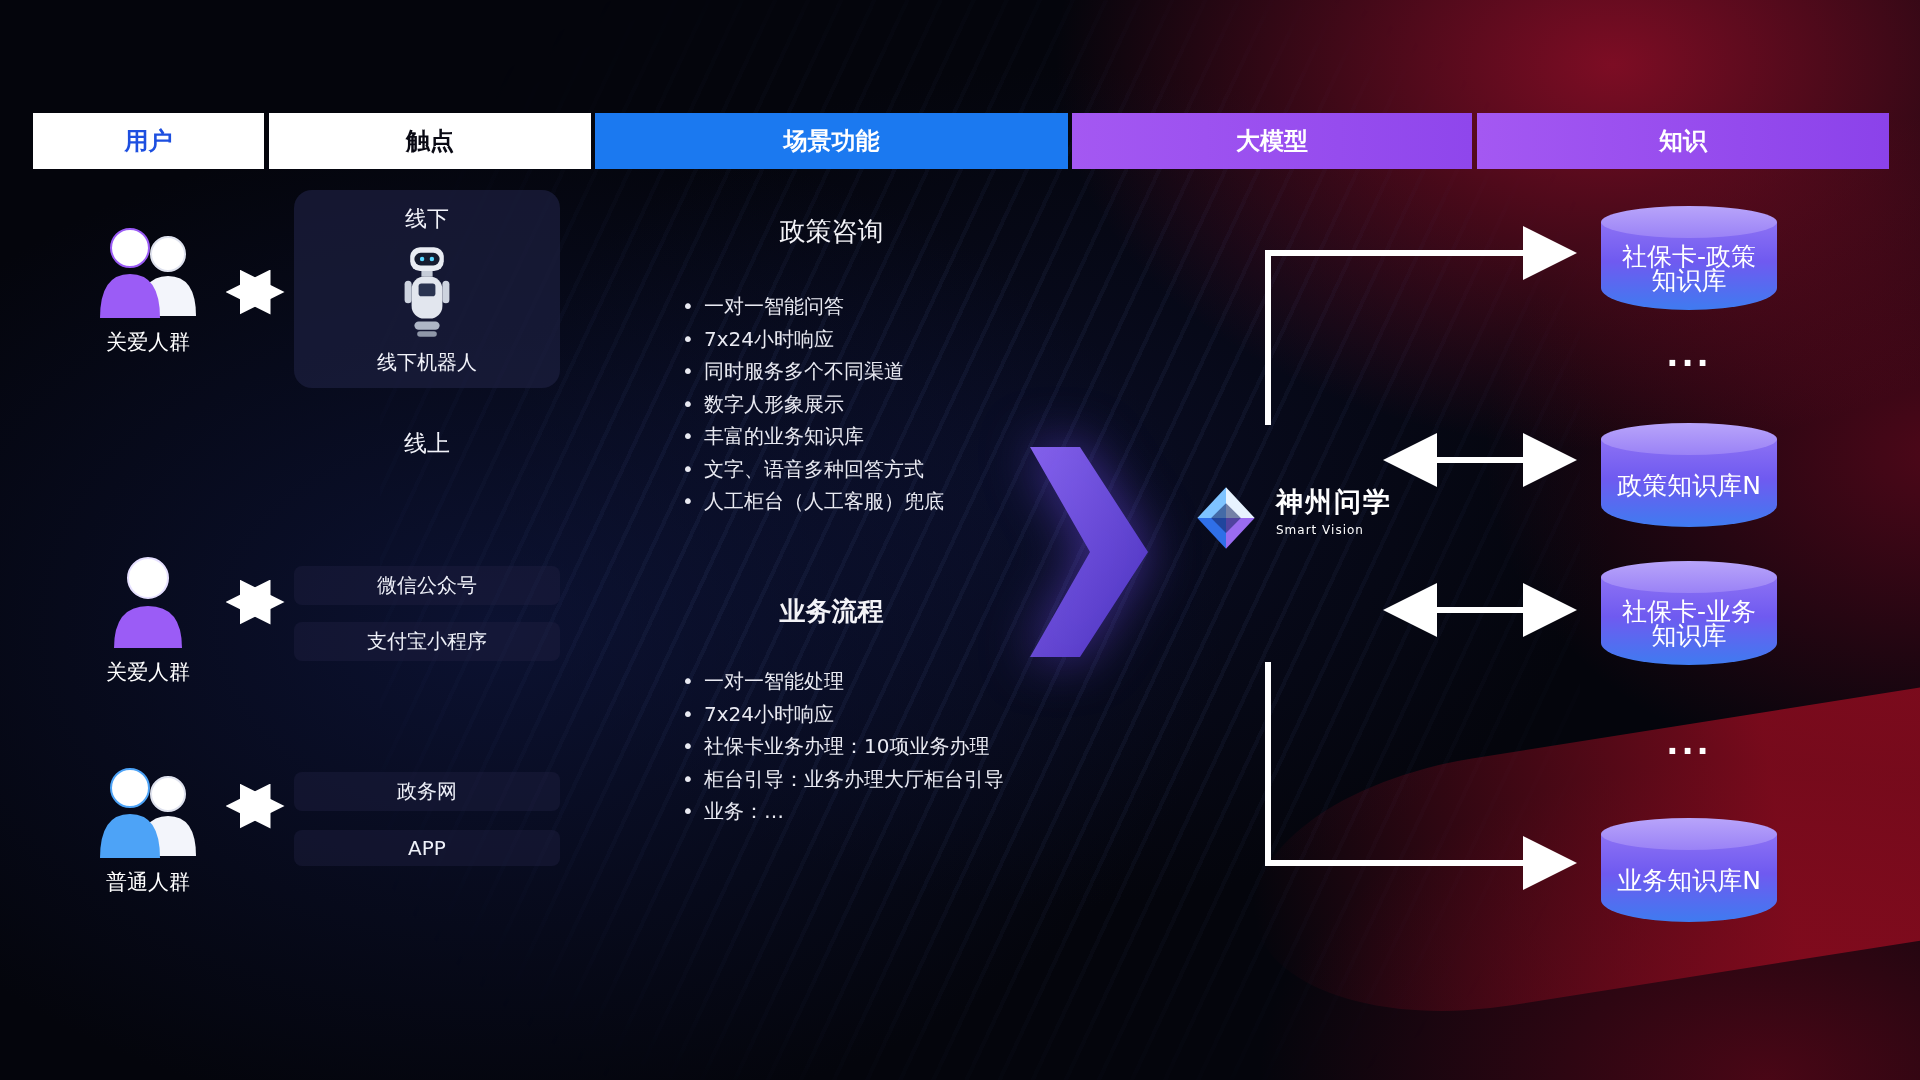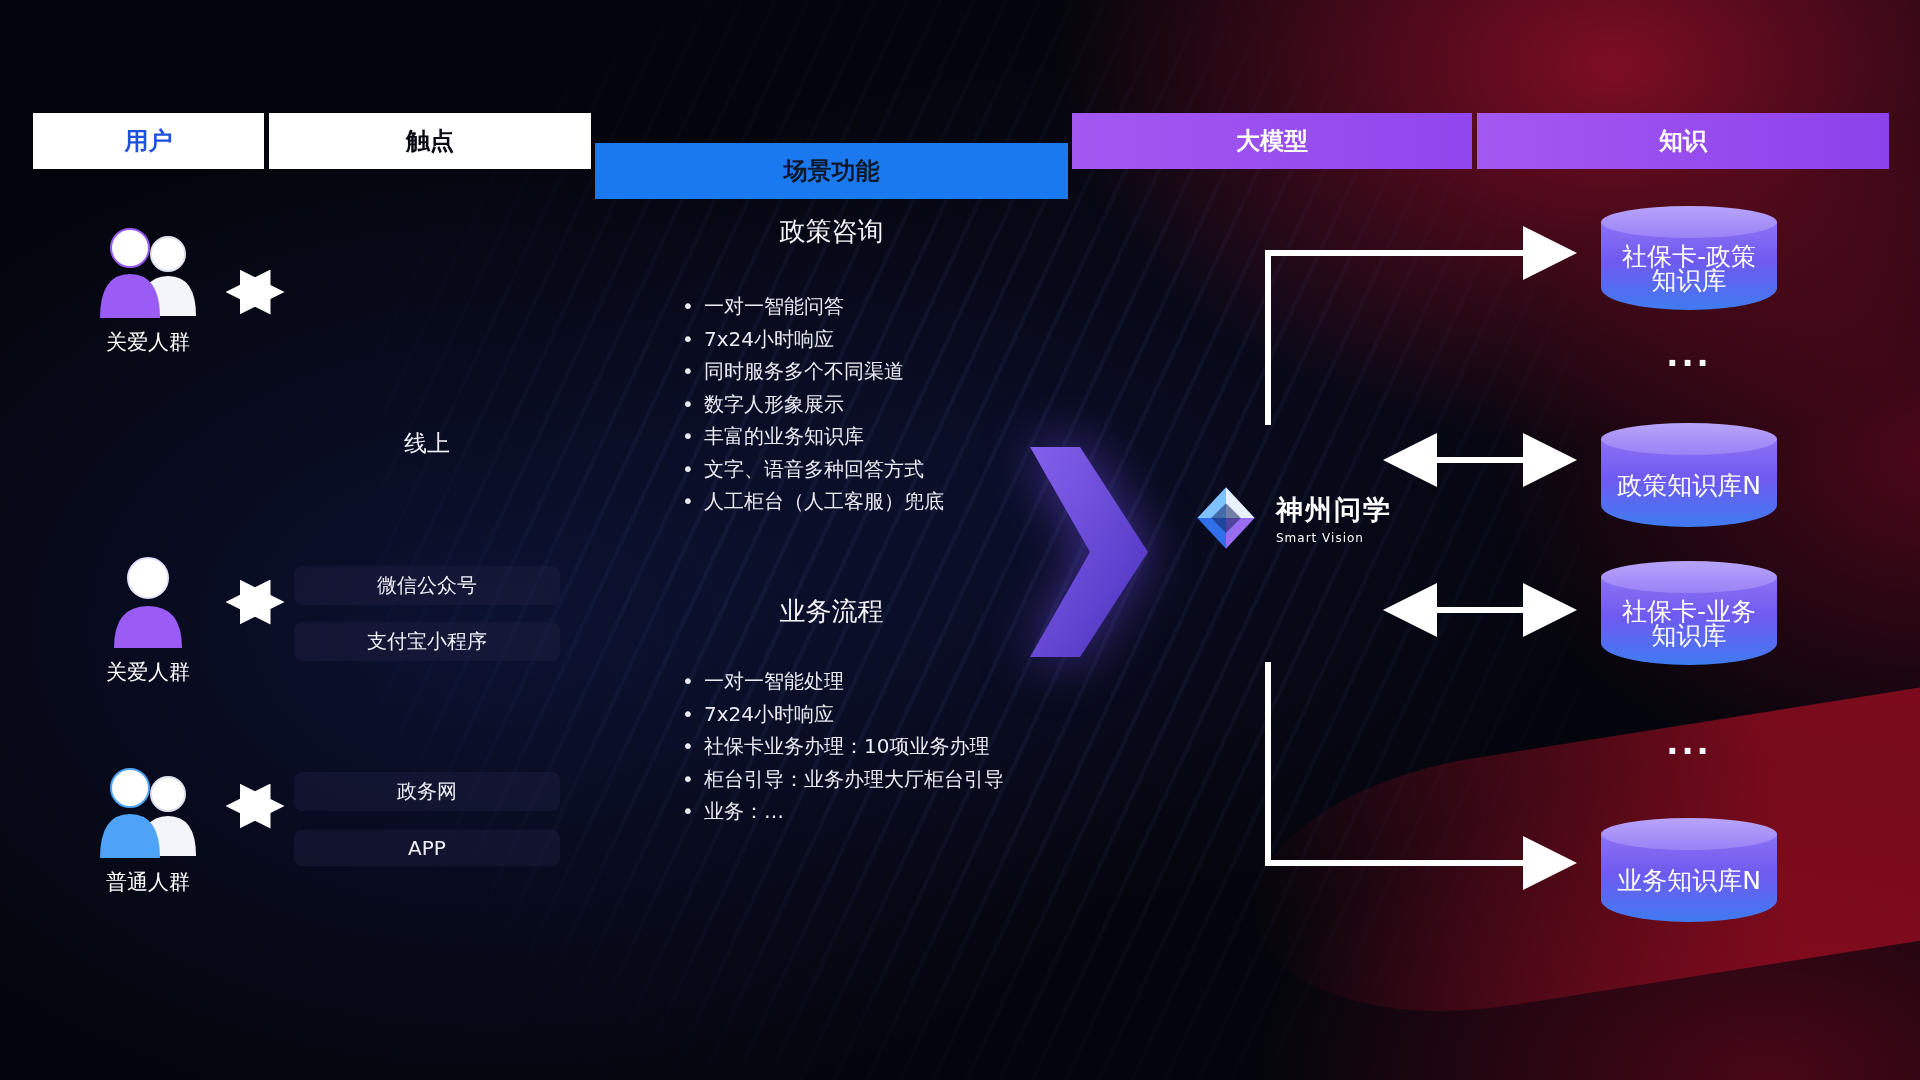--- a/index.html
+++ b/index.html
@@ -25,21 +25,21 @@
     position:absolute; right:-90px; bottom:95px; width:760px; height:250px; z-index:1;
     border-radius:240px 30px 30px 240px / 125px 30px 30px 125px;
     background:linear-gradient(90deg, rgba(130,10,25,0), rgba(150,12,32,0.78) 70%);
     transform:rotate(-9deg);
   }
 
   
   .hcell { position:absolute; top:113px; height:56px; display:flex; align-items:center; justify-content:center; font-size:24px; font-weight:bold; z-index:5; }
   #hc-users { left:33px;  width:231px; background:#ffffff; color:#1d4fe0; }
   #hc-touch { left:269px; width:322px; background:#ffffff; color:#0a0a14; }
-  #hc-scene { left:595px; width:473px; background:#1b79f0; color:#0f172a;margin-top:30px; }
+  #hc-scene { left:595px; width:473px; background:#1b79f0; color:#ffffff; }
   #hc-model { left:1072px; width:400px; background:linear-gradient(90deg,#a458f2,#8f46ec); color:#ffffff; }
   #hc-know  { left:1477px; width:412px; background:linear-gradient(90deg,#a458f2,#8b42ea); color:#ffffff; }
 
   
   .user-block { position:absolute; width:180px; text-align:center; color:#fff; z-index:5; }
   .user-block .ulabel { display:block; margin-top:6px; font-size:21px; }
   #user-0 { left:58px; top:218px; }
   #user-1 { left:58px; top:548px; }
   #user-2 { left:58px; top:758px; }
 
@@ -52,32 +52,32 @@
   }
   .tp-card .tp-title { font-size:22px; }
   .tp-card .tp-sub { font-size:20px; }
   .tp-online { position:absolute; left:294px; top:428px; width:266px; text-align:center; font-size:23px; color:#f2f3fa; z-index:5;font-family:Liberation Serif, serif; }
   .chan { position:absolute; left:294px; width:266px; text-align:center; font-size:20px; color:#eef0f8; padding:6px 0; background:rgba(30,32,64,0.45); border-radius:8px; z-index:5; }
   #chan-0 { top:566px; } #chan-1 { top:622px; } #chan-2 { top:772px; } #chan-3 { top:830px; }
 
   
   .scene-title { position:absolute; left:595px; width:473px; text-align:center; font-size:26px; color:#f3f3f7; z-index:5; }
   #scene-policy-title { top:214px; }
-  #scene-biz-title { top:594px; }
+  #scene-biz-title { top:594px;font-weight:bold; }
   .scene-list { position:absolute; left:680px; list-style:none; z-index:5; }
   #policy-list { top:290px; }
   #biz-list { top:665px; }
   .scene-list li { position:relative; padding-left:24px; font-size:20px; line-height:32.5px; color:#e9eaf2; }
   .scene-list li::before { content:'•'; position:absolute; left:2px; color:#e9eaf2; }
 
   
   #big-arrow { position:absolute; left:1030px; top:433px; z-index:4; filter:drop-shadow(0 0 26px rgba(120,80,255,0.55)); }
 
   
-  .logo { position:absolute; left:1192px; top:484px; display:flex; align-items:center; gap:16px; z-index:5; }
+  .logo { position:absolute; left:1192px; top:484px; display:flex; gap:16px; z-index:5; }
   .logo-text { color:#fff; }
   .logo-name { font-size:27px; font-weight:bold; letter-spacing:2px; }
   .logo-sub { font-size:12px; letter-spacing:1px; margin-top:3px; }
 
   
   .cyl {
     position:absolute; left:1601px; width:176px; height:88px; z-index:5;
     background:linear-gradient(180deg,#8d72f4 0%, #6f5af0 45%, #3f7bf0 100%);
     border-radius:0 0 50% 50% / 0 0 22px 22px;
     display:flex; align-items:center; justify-content:center; text-align:center;
@@ -130,20 +130,37 @@
   <div class="user-block" id="user-2">
     <svg width="140" height="100" viewBox="0 0 140 100">
       <path d="M62,98 Q62,58 90,58 Q118,58 118,98 Z" fill="#f3f5fb"></path>
       <circle cx="90" cy="36" r="17" fill="#ffffff" stroke="#dfe2ee" stroke-width="2"></circle>
       <path d="M22,100 Q22,56 52,56 Q82,56 82,100 Z" fill="#4da3f7"></path>
       <circle cx="52" cy="30" r="19" fill="#ffffff" stroke="#4da3f7" stroke-width="2"></circle>
     </svg>
     <span class="ulabel">普通人群</span>
   </div>
 
+  <div class="tp-card">
+    <div class="tp-title">线下</div>
+    <svg width="56" height="96" viewBox="0 0 40 68">
+      <rect x="8" y="2" width="24" height="17" rx="7" fill="#e9ecf3"></rect>
+      <rect x="11" y="6" width="18" height="9" rx="4.5" fill="#161c30"></rect>
+      <circle cx="16.5" cy="10.5" r="1.6" fill="#58d6ff"></circle>
+      <circle cx="23.5" cy="10.5" r="1.6" fill="#58d6ff"></circle>
+      <rect x="16" y="19" width="8" height="4" fill="#c6ccd8"></rect>
+      <rect x="9" y="23" width="22" height="30" rx="9" fill="#e2e6ee"></rect>
+      <rect x="14" y="28" width="12" height="9" rx="2" fill="#2a3350"></rect>
+      <rect x="4" y="26" width="5" height="16" rx="2.5" fill="#cdd3df"></rect>
+      <rect x="31" y="26" width="5" height="16" rx="2.5" fill="#cdd3df"></rect>
+      <rect x="11" y="55" width="18" height="6" rx="3" fill="#aeb6c6"></rect>
+      <rect x="13" y="62" width="14" height="4" rx="2" fill="#8f97a8"></rect>
+    </svg>
+    <div class="tp-sub">线下机器人</div>
+  </div>
 
   <div class="tp-online">线上</div>
 
   <div class="chan" id="chan-0">微信公众号</div>
   <div class="chan" id="chan-1">支付宝小程序</div>
   <div class="chan" id="chan-2">政务网</div>
   <div class="chan" id="chan-3">APP</div>
 
   <div class="scene-title" id="scene-policy-title">政策咨询</div>
   <ul class="scene-list" id="policy-list">

